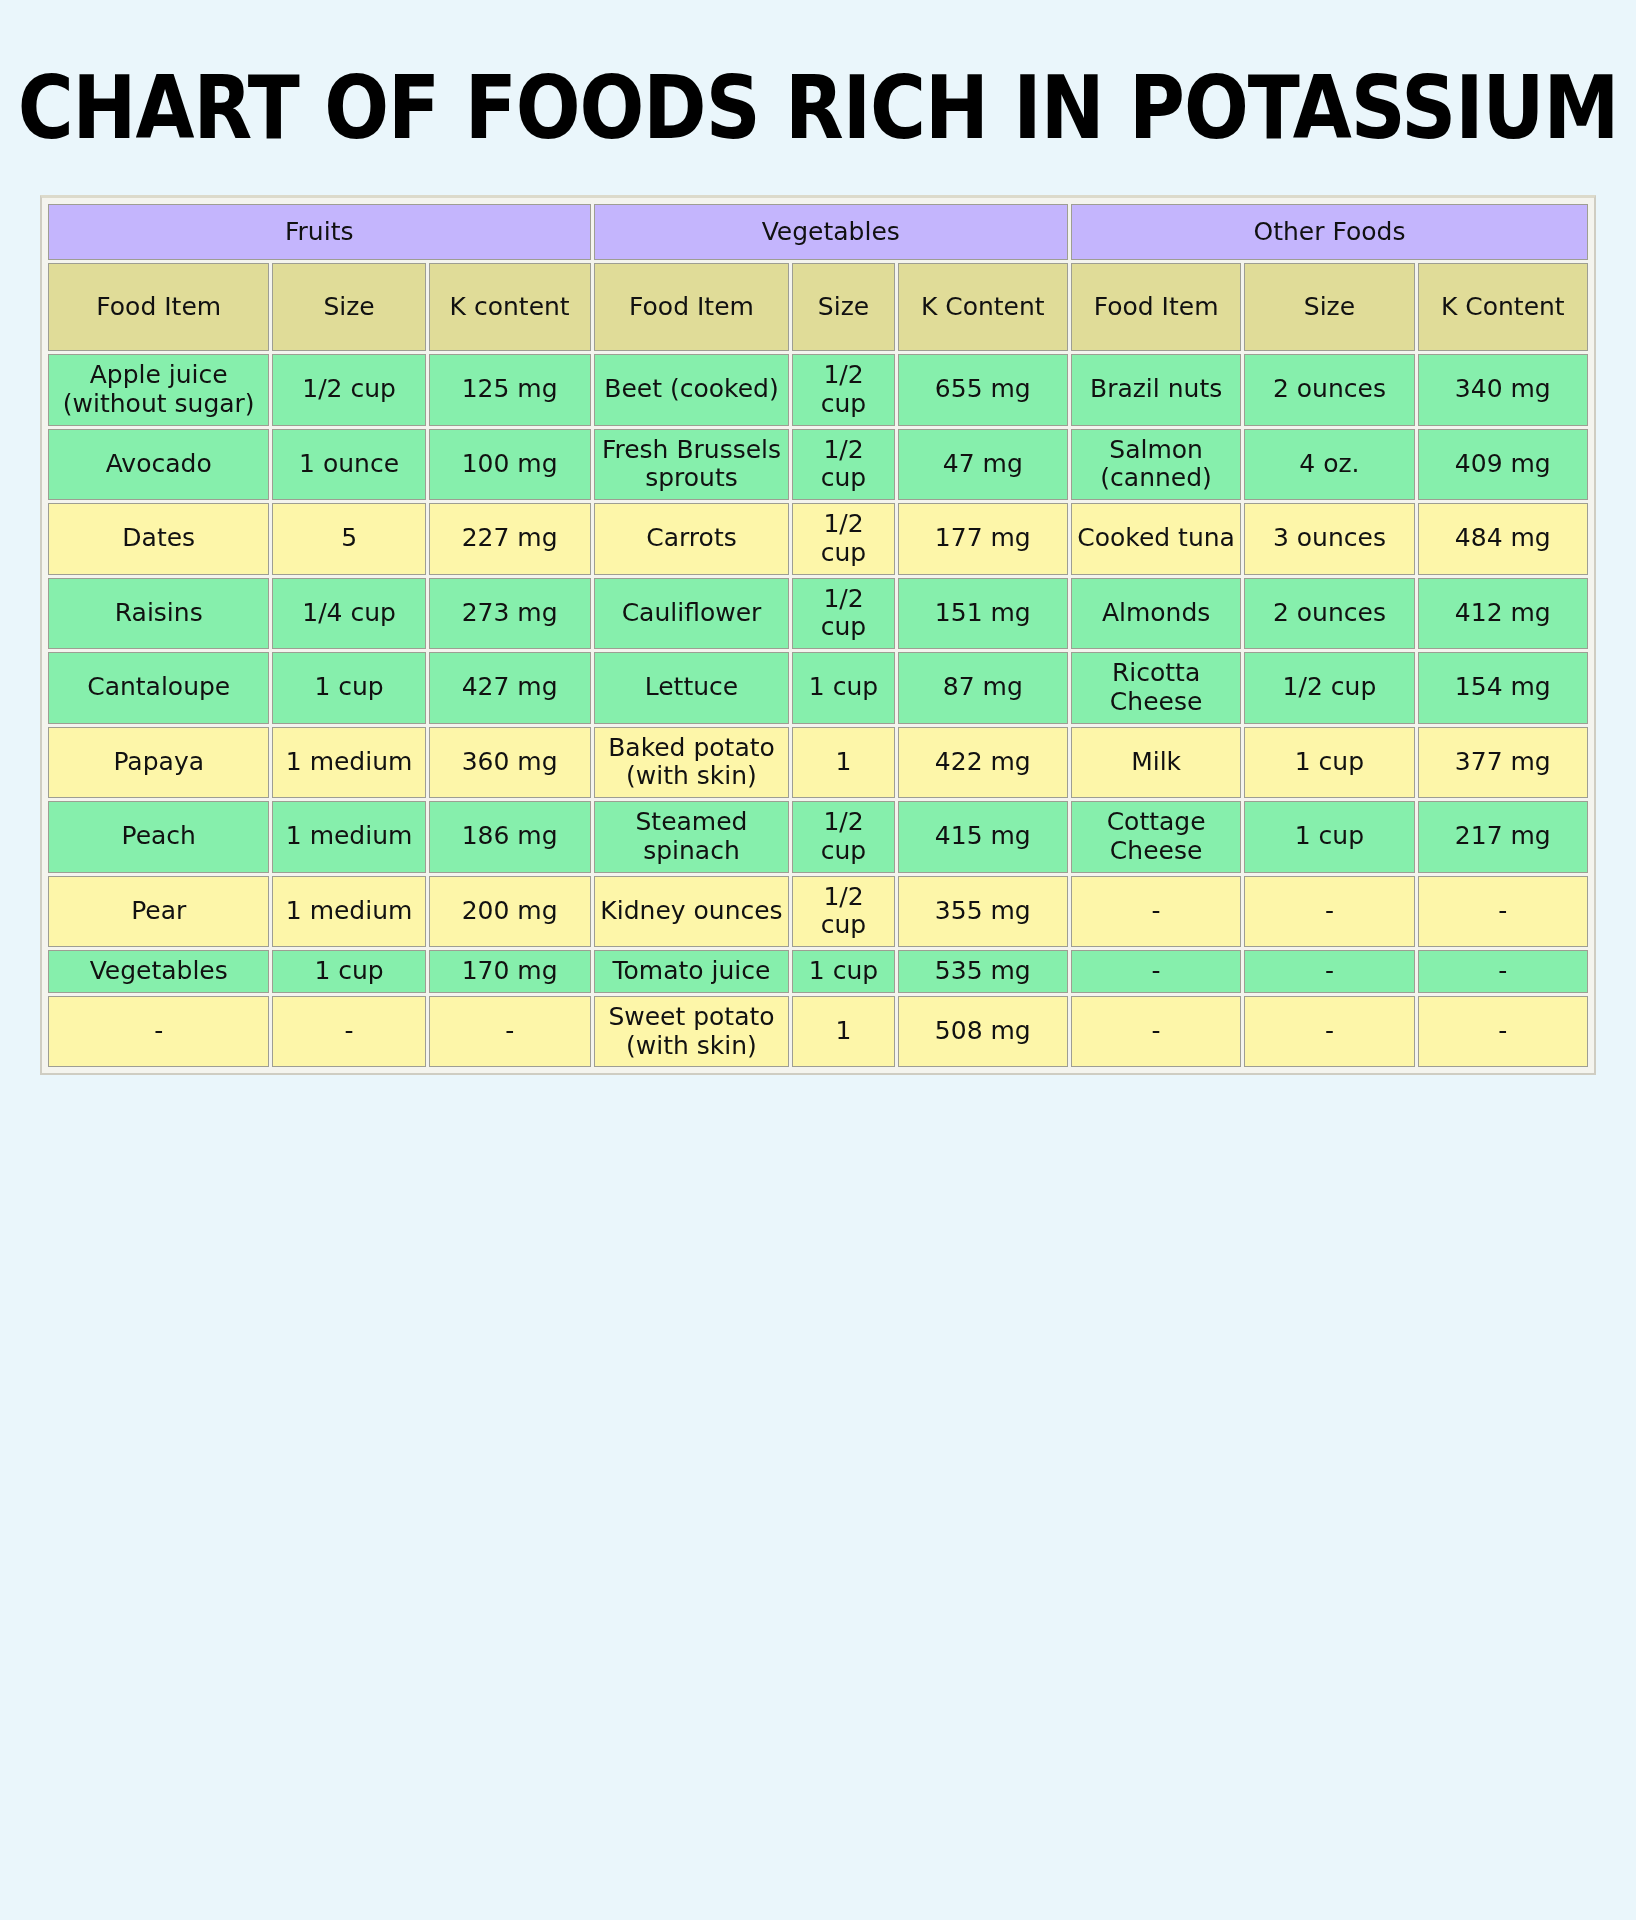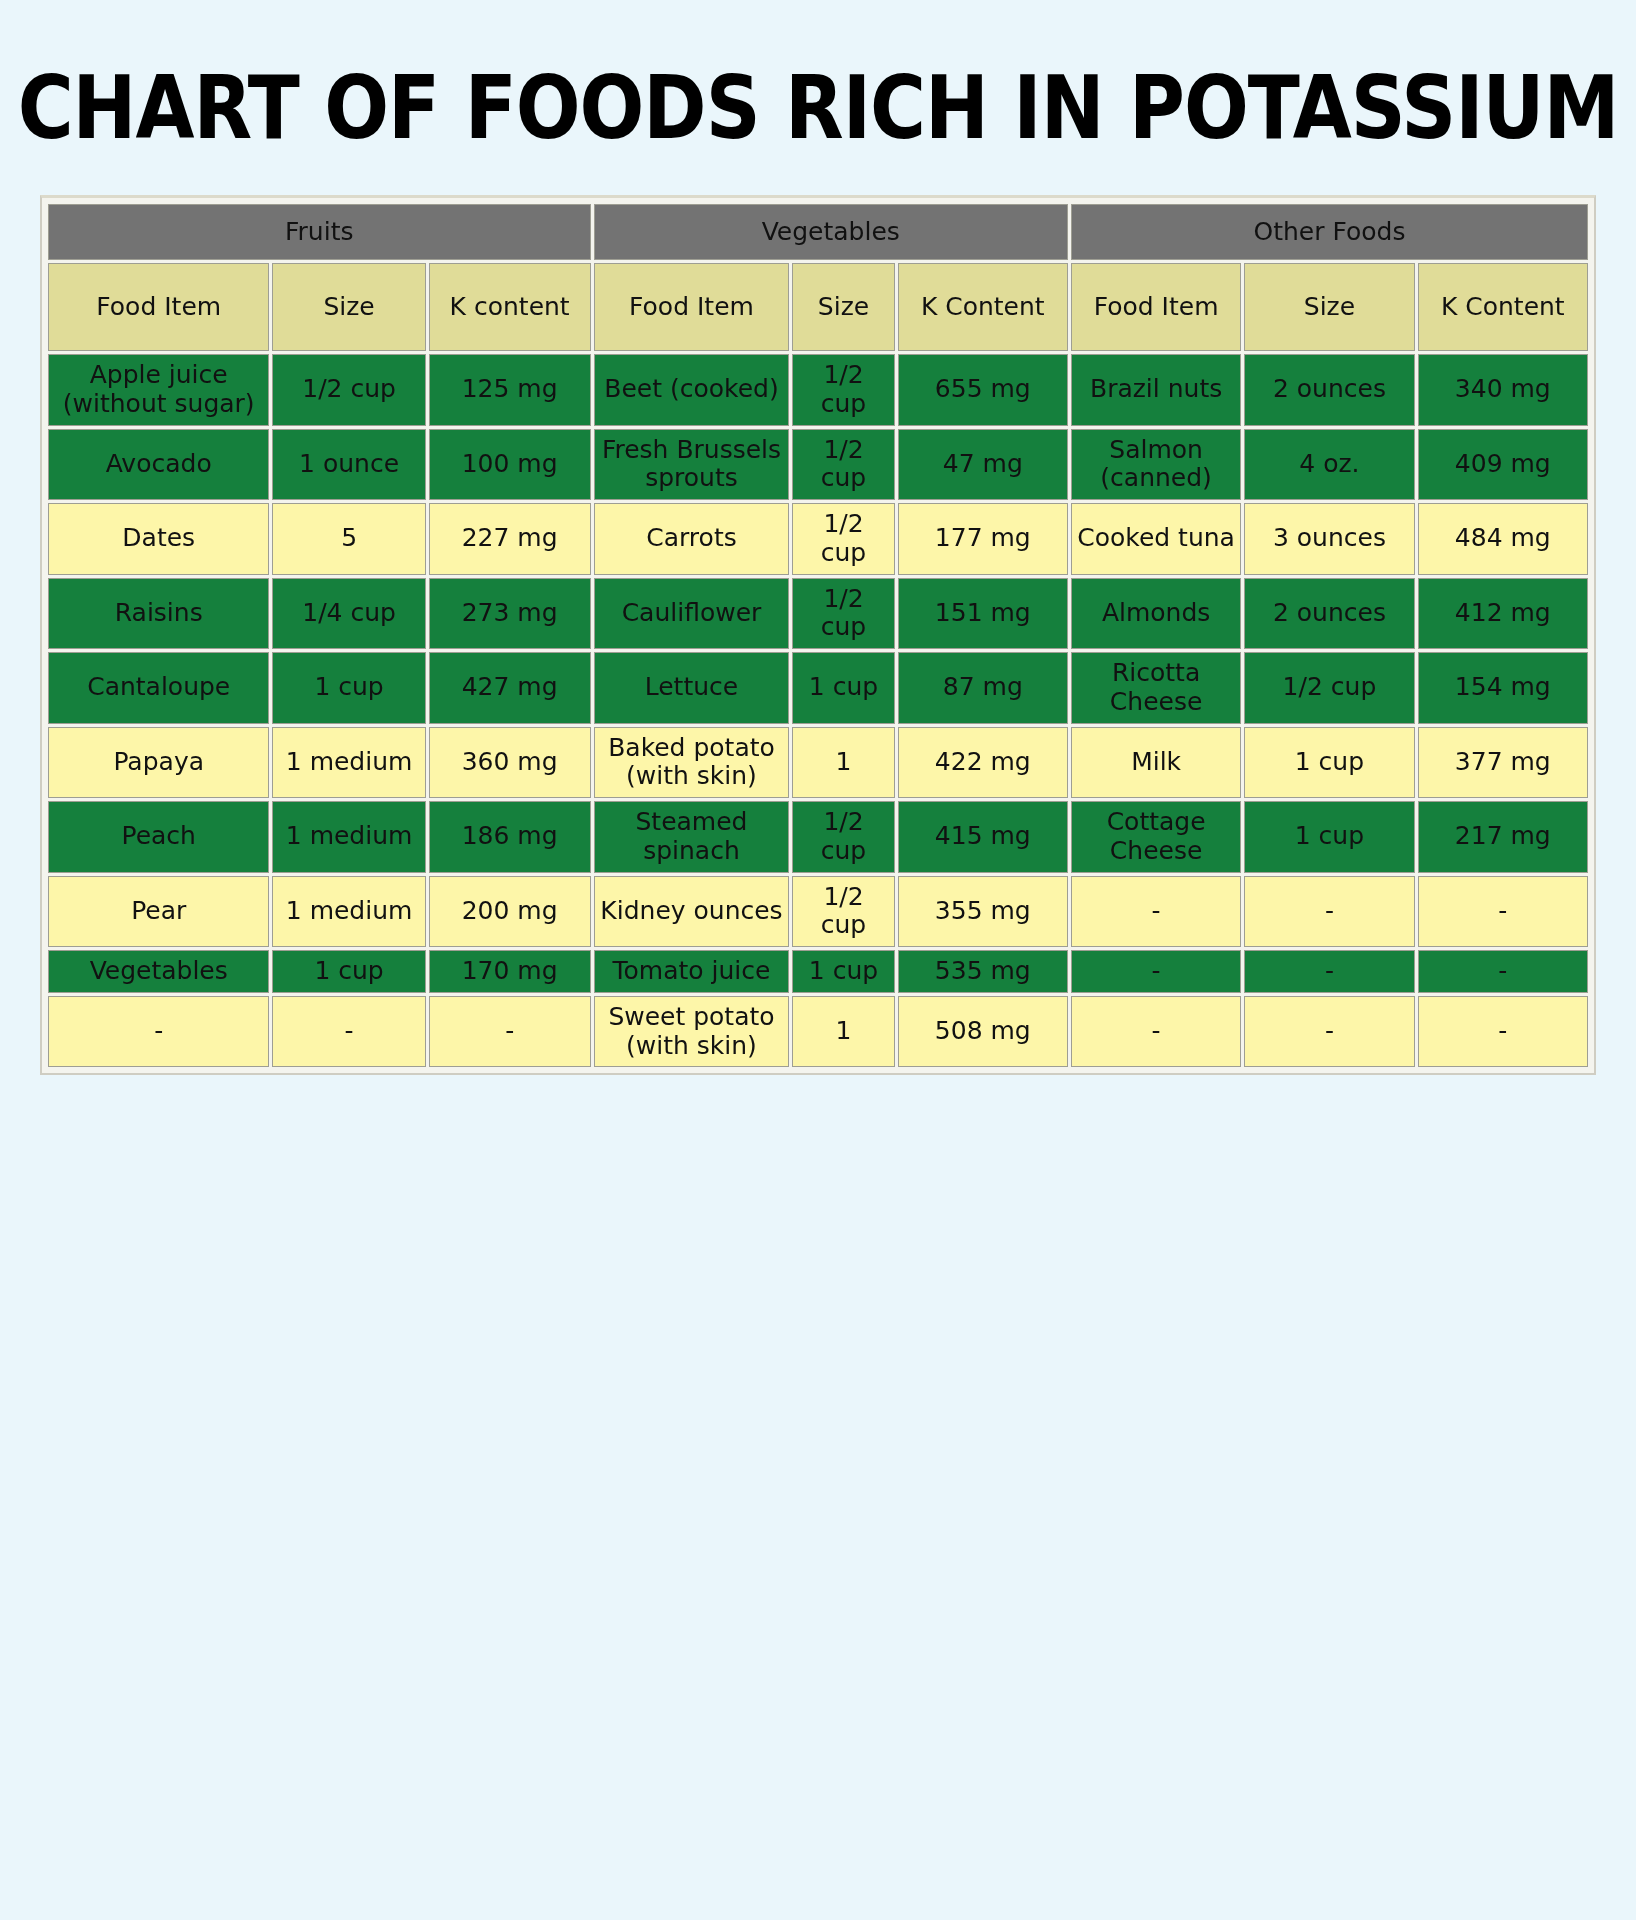--- a/index.html
+++ b/index.html
@@ -56,38 +56,38 @@
     vertical-align: middle;
     padding: 6px 4px;
     font-size: 25px;
     color: #111;
     font-weight: normal;
     line-height: 1.15;
     box-sizing: border-box;
   }
   
   th.group {
-    background: #737373;
+    background: #c4b5fd;
     font-weight: bold;
     font-size: 27px;
     height: 56px;
     padding: 4px;
     border: 1px solid #b0ab5d;
   }
   
   th.colhead {
     background: #e0dc98;
     font-weight: bold;
     font-size: 26px;
     height: 88px;
     border: 1px solid #b9b46f;
   }
   
   tr.odd td  { background: #fdf6a9; }
-  tr.even td { background: #15803d; }
+  tr.even td { background: #86efac; }
 
   
   col.c-food { width: 13.0%; }
   col.c-size { width: 9.0%;  }
   col.c-k    { width: 9.5%;  }
   col.c-vfood{ width: 11.5%; }
   col.c-vsize{ width: 6.0%;  }
   col.c-vk   { width: 10.0%; }
   col.c-ofood{ width: 10.0%; }
   col.c-osize{ width: 10.0%; }

